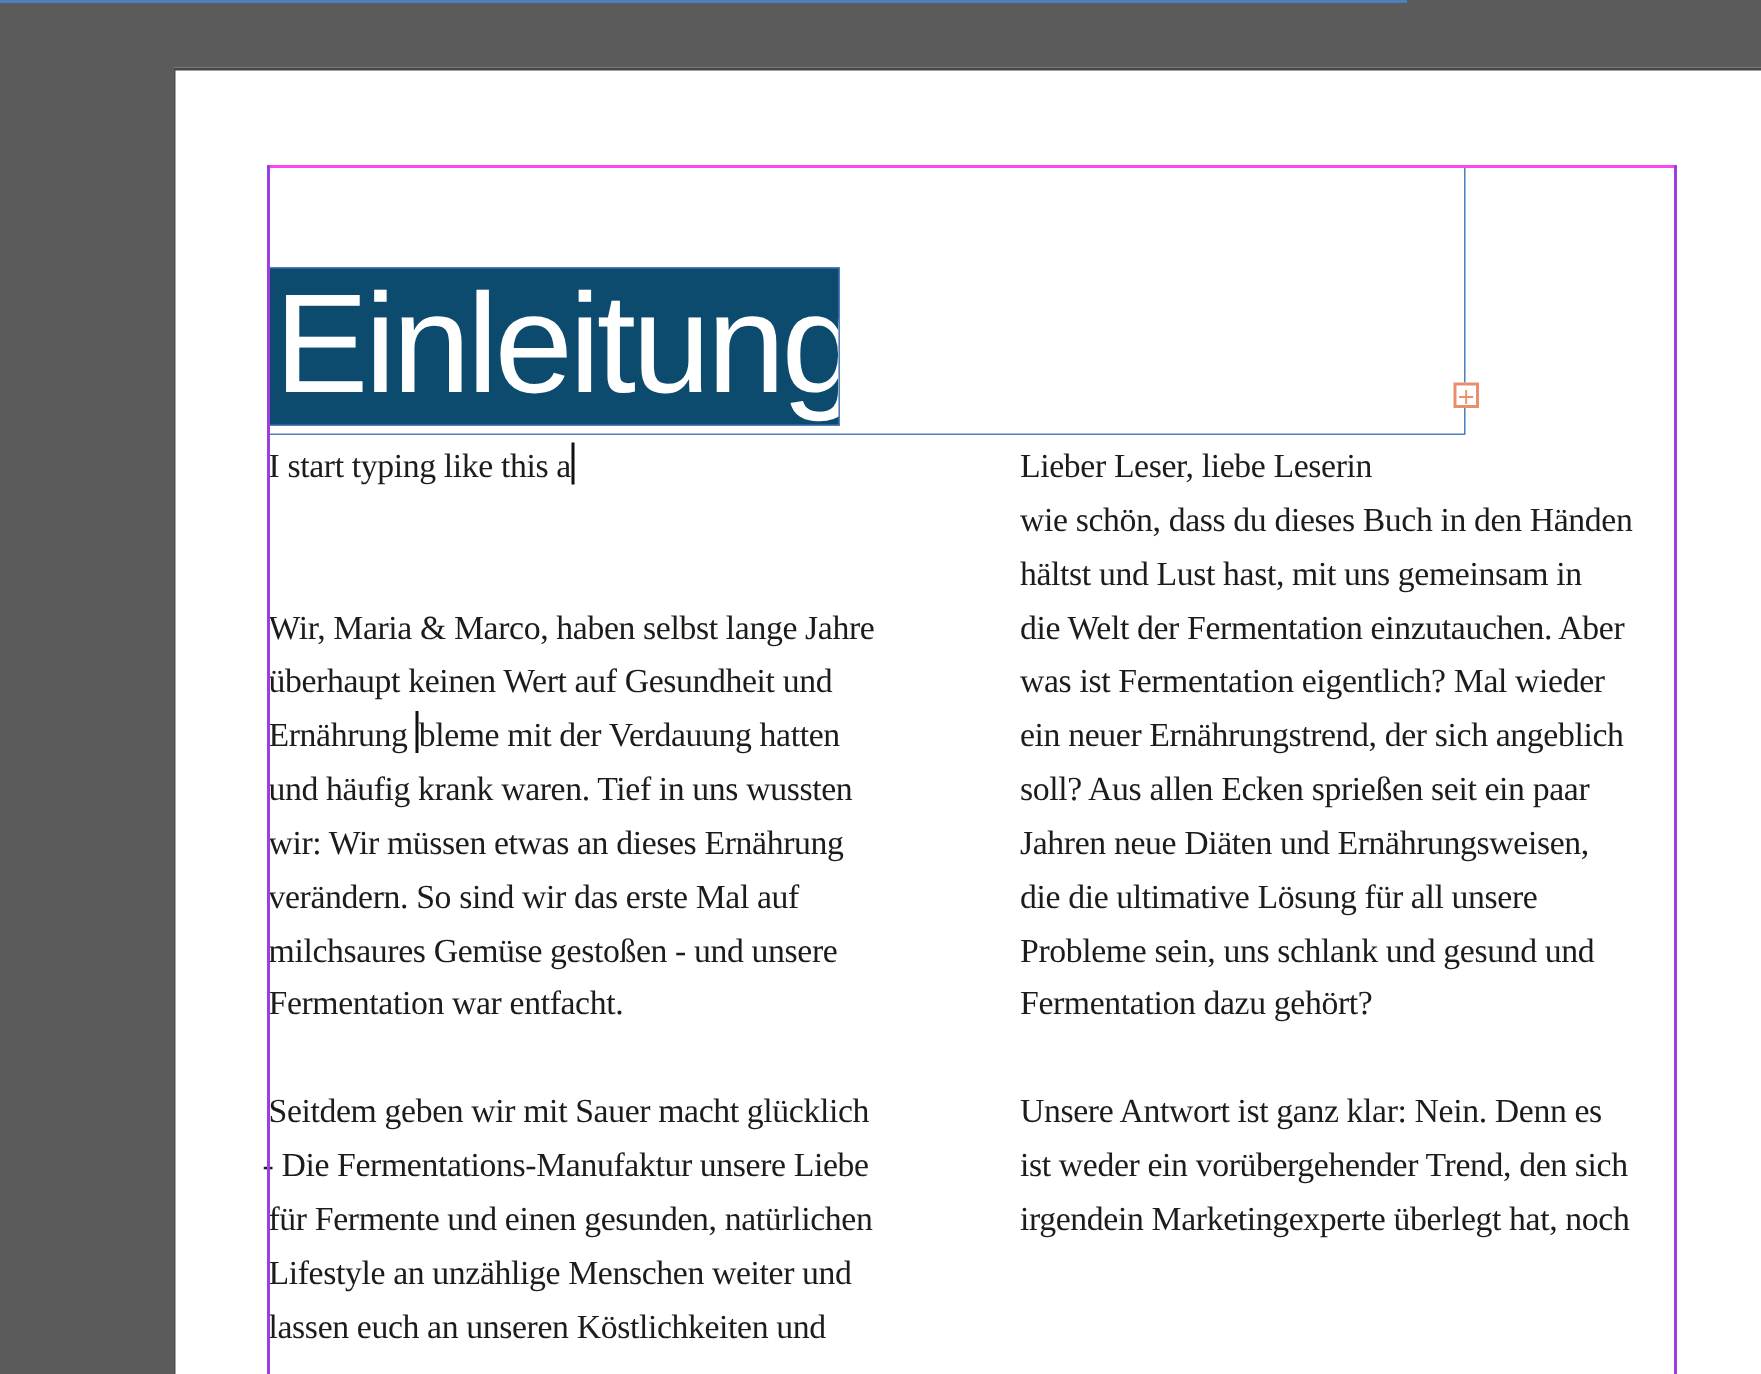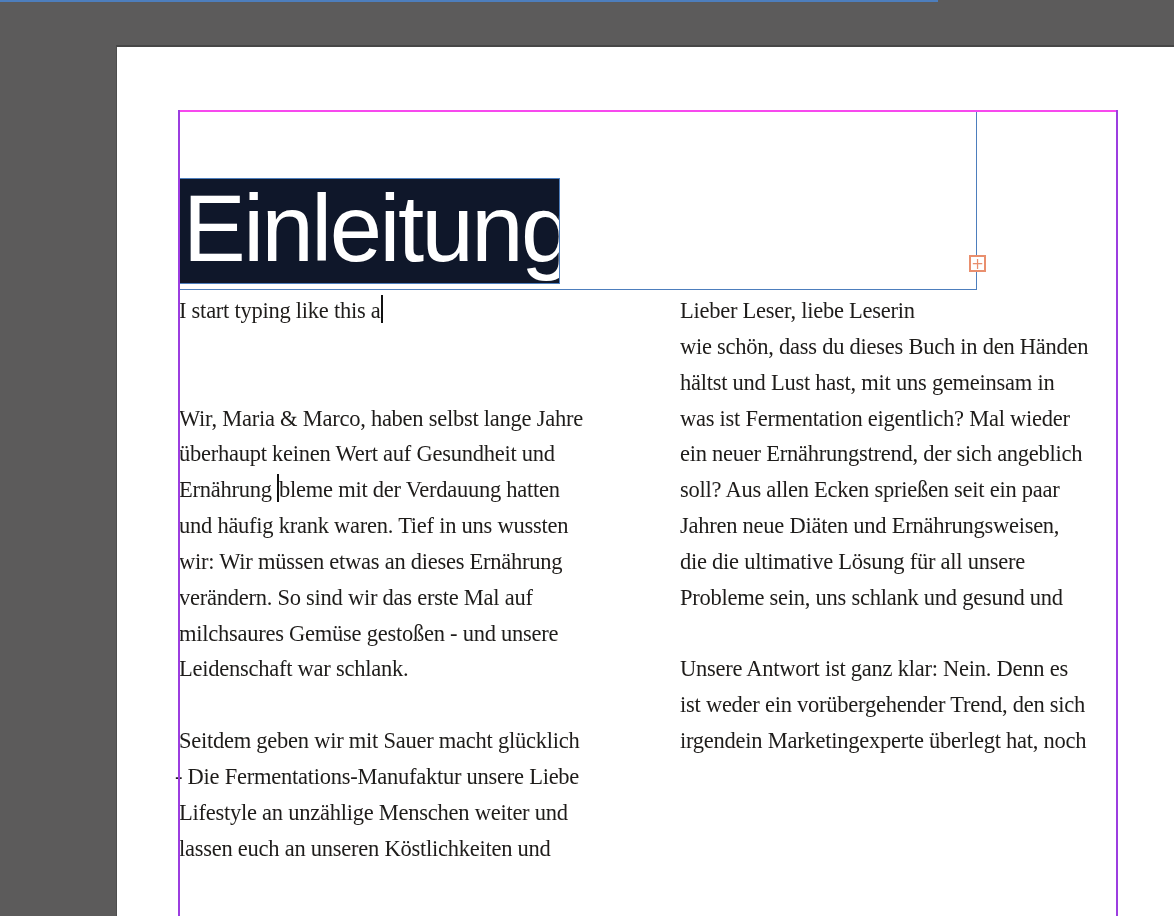--- a/index.html
+++ b/index.html
@@ -35,21 +35,21 @@
     left: 1116px; top: 110px; width: 1.5px; height: 806px;
     background: #9c3ee0; z-index: 6;
   }
   .title-frame {
     left: 179px; top: 110px; width: 798px; height: 180px;
     border: 1.5px solid #4d7ebd; z-index: 2;
     background: transparent;
   }
   .tan-block {
     left: 179px; top: 178px; width: 381px; height: 106px;
-    background: #0f172a;
+    background: #0c4a6e;
     border: 1.5px solid #4d7ebd;
     z-index: 3;
     display: flex; align-items: center;
     padding-left: 3px;
     overflow: hidden;
   }
   .title-text {
     color: #ffffff;
     font-size: 94px;
     letter-spacing: -2.5px;
@@ -114,37 +114,40 @@
       <div class="tline"><span>I start typing like this a</span><span class="caret"></span><span></span></div>
       <div class="tline"></div>
       <div class="tline"></div>
       <div class="tline">Wir, Maria &amp; Marco, haben selbst lange Jahre</div>
       <div class="tline">überhaupt keinen Wert auf Gesundheit und</div>
       <div class="tline"><span>Ernährung </span><span class="caret"></span><span>bleme mit der Verdauung hatten</span></div>
       <div class="tline">und häufig krank waren. Tief in uns wussten</div>
       <div class="tline">wir: Wir müssen etwas an dieses Ernährung</div>
       <div class="tline">verändern. So sind wir das erste Mal auf</div>
       <div class="tline">milchsaures Gemüse gestoßen - und unsere</div>
-      <div class="tline">Leidenschaft war schlank.</div>
+      <div class="tline">Fermentation war entfacht.</div>
       <div class="tline"></div>
       <div class="tline">Seitdem geben wir mit Sauer macht glücklich</div>
       <div class="tline hang">- Die Fermentations-Manufaktur unsere Liebe</div>
+      <div class="tline">für Fermente und einen gesunden, natürlichen</div>
       <div class="tline">Lifestyle an unzählige Menschen weiter und</div>
       <div class="tline">lassen euch an unseren Köstlichkeiten und</div>
     </div>
   <div class="col col-2" id="col-1">
       <div class="tline">Lieber Leser, liebe Leserin</div>
       <div class="tline">wie schön, dass du dieses Buch in den Händen</div>
       <div class="tline">hältst und Lust hast, mit uns gemeinsam in</div>
+      <div class="tline">die Welt der Fermentation einzutauchen. Aber</div>
       <div class="tline">was ist Fermentation eigentlich? Mal wieder</div>
       <div class="tline">ein neuer Ernährungstrend, der sich angeblich</div>
       <div class="tline">soll? Aus allen Ecken sprießen seit ein paar</div>
       <div class="tline">Jahren neue Diäten und Ernährungsweisen,</div>
       <div class="tline">die die ultimative Lösung für all unsere</div>
       <div class="tline">Probleme sein, uns schlank und gesund und</div>
+      <div class="tline">Fermentation dazu gehört?</div>
       <div class="tline"></div>
       <div class="tline">Unsere Antwort ist ganz klar: Nein. Denn es</div>
       <div class="tline">ist weder ein vorübergehender Trend, den sich</div>
       <div class="tline">irgendein Marketingexperte überlegt hat, noch</div>
     </div>
 
   <div class="guide guide-top"></div>
   <div class="guide guide-left"></div>
   <div class="guide guide-right"></div>
 

